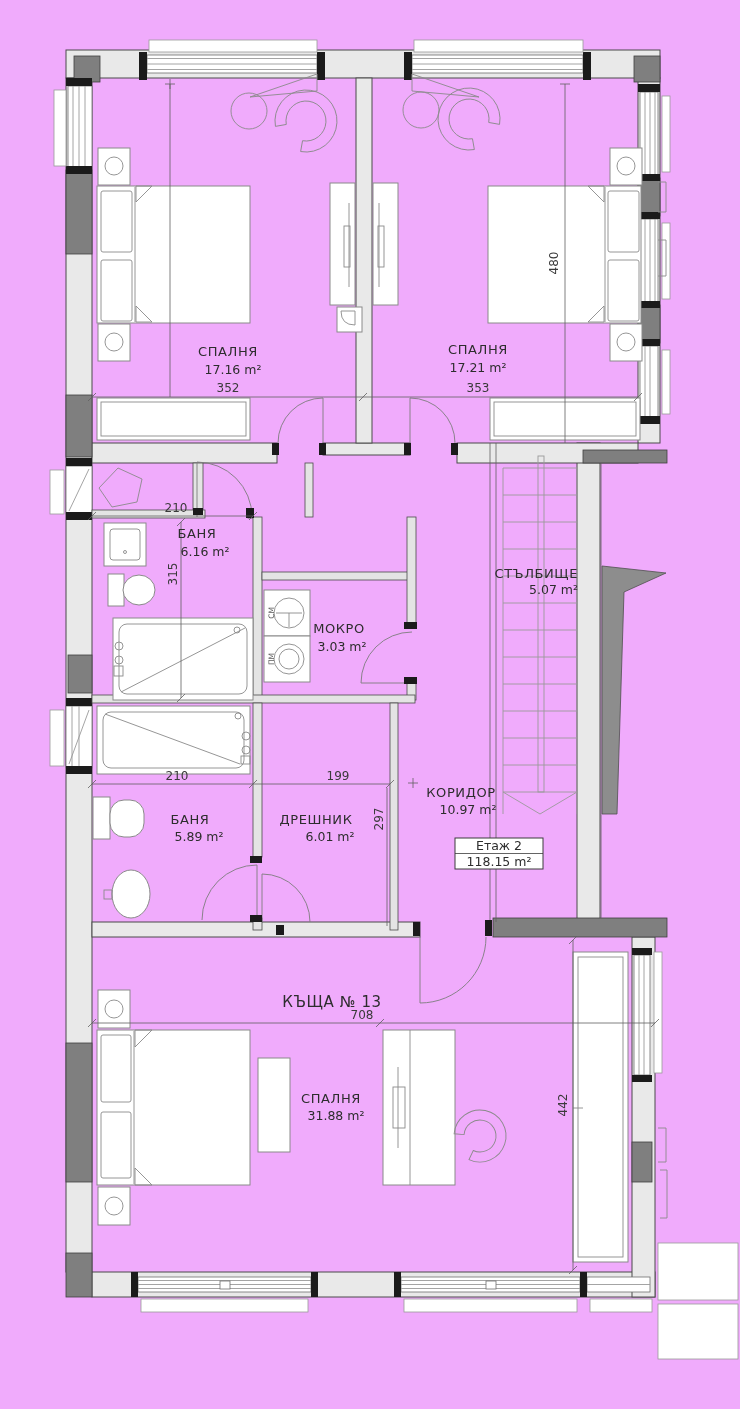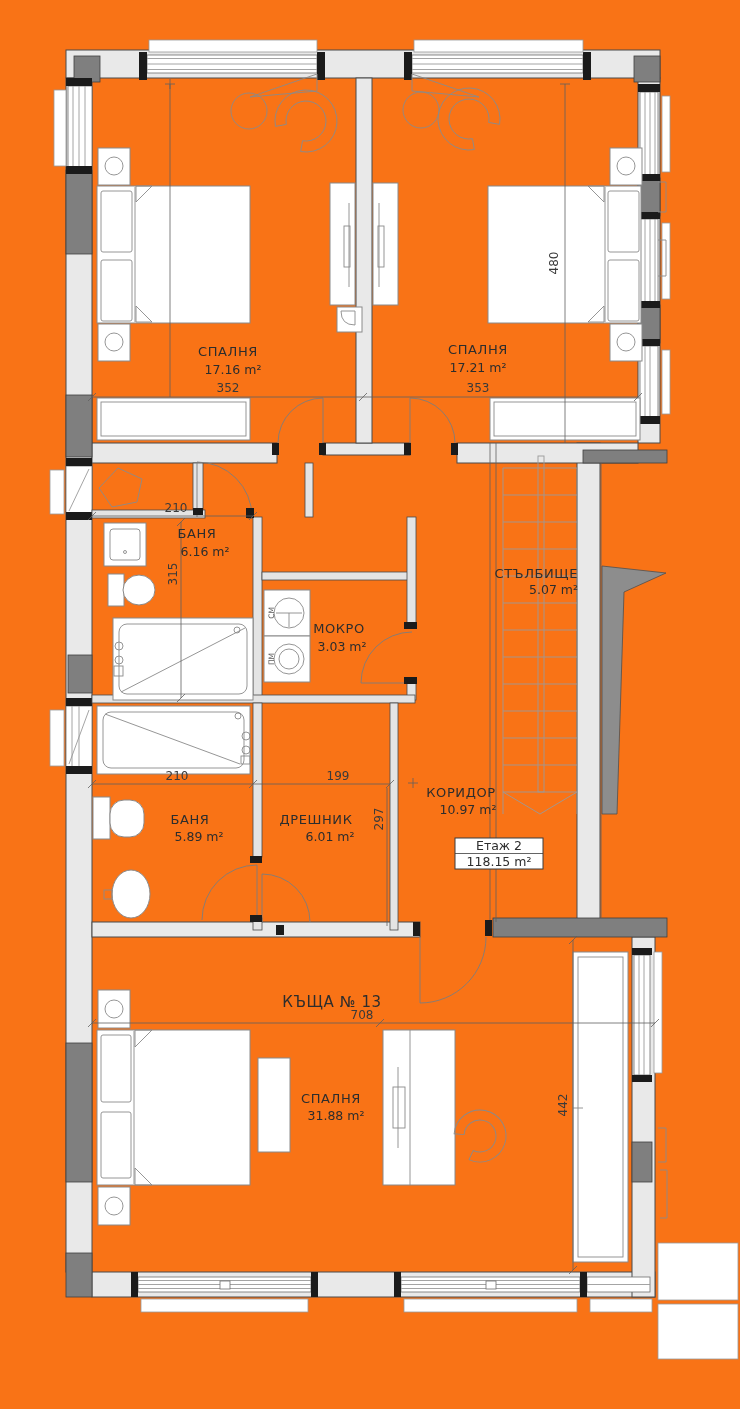--- a/index.html
+++ b/index.html
@@ -1,16 +1,16 @@
 <!DOCTYPE html>
 <html><head>
 <meta charset="utf-8">
 <style>
   html,body{margin:0;padding:0;background:#ffffff;}
-  .stage{position:relative;width:740px;height:1409px;background:#f97316;overflow:hidden;
+  .stage{position:relative;width:740px;height:1409px;background:#f0abfc;overflow:hidden;
          font-family:"DejaVu Sans","Liberation Sans",sans-serif;}
   svg{position:absolute;left:0;top:0;}
   .wall{fill:#e9e9e9;stroke:#4a4a4a;stroke-width:1;}
   .wallthin{fill:#e4e4e4;stroke:#4a4a4a;stroke-width:0.8;}
   .dark{fill:#7f7f7f;stroke:#3f3f3f;stroke-width:0.8;}
   .jamb{fill:#1b1b1b;stroke:none;}
   .glass{stroke:#9a9a9a;stroke-width:0.9;fill:none;}
   .winbox{fill:#ffffff;stroke:#6f6f6f;stroke-width:0.8;}
   .sill{fill:#ffffff;stroke:#9a9a9a;stroke-width:0.8;}
   .furn{fill:#ffffff;stroke:#8a8a8a;stroke-width:1;}

